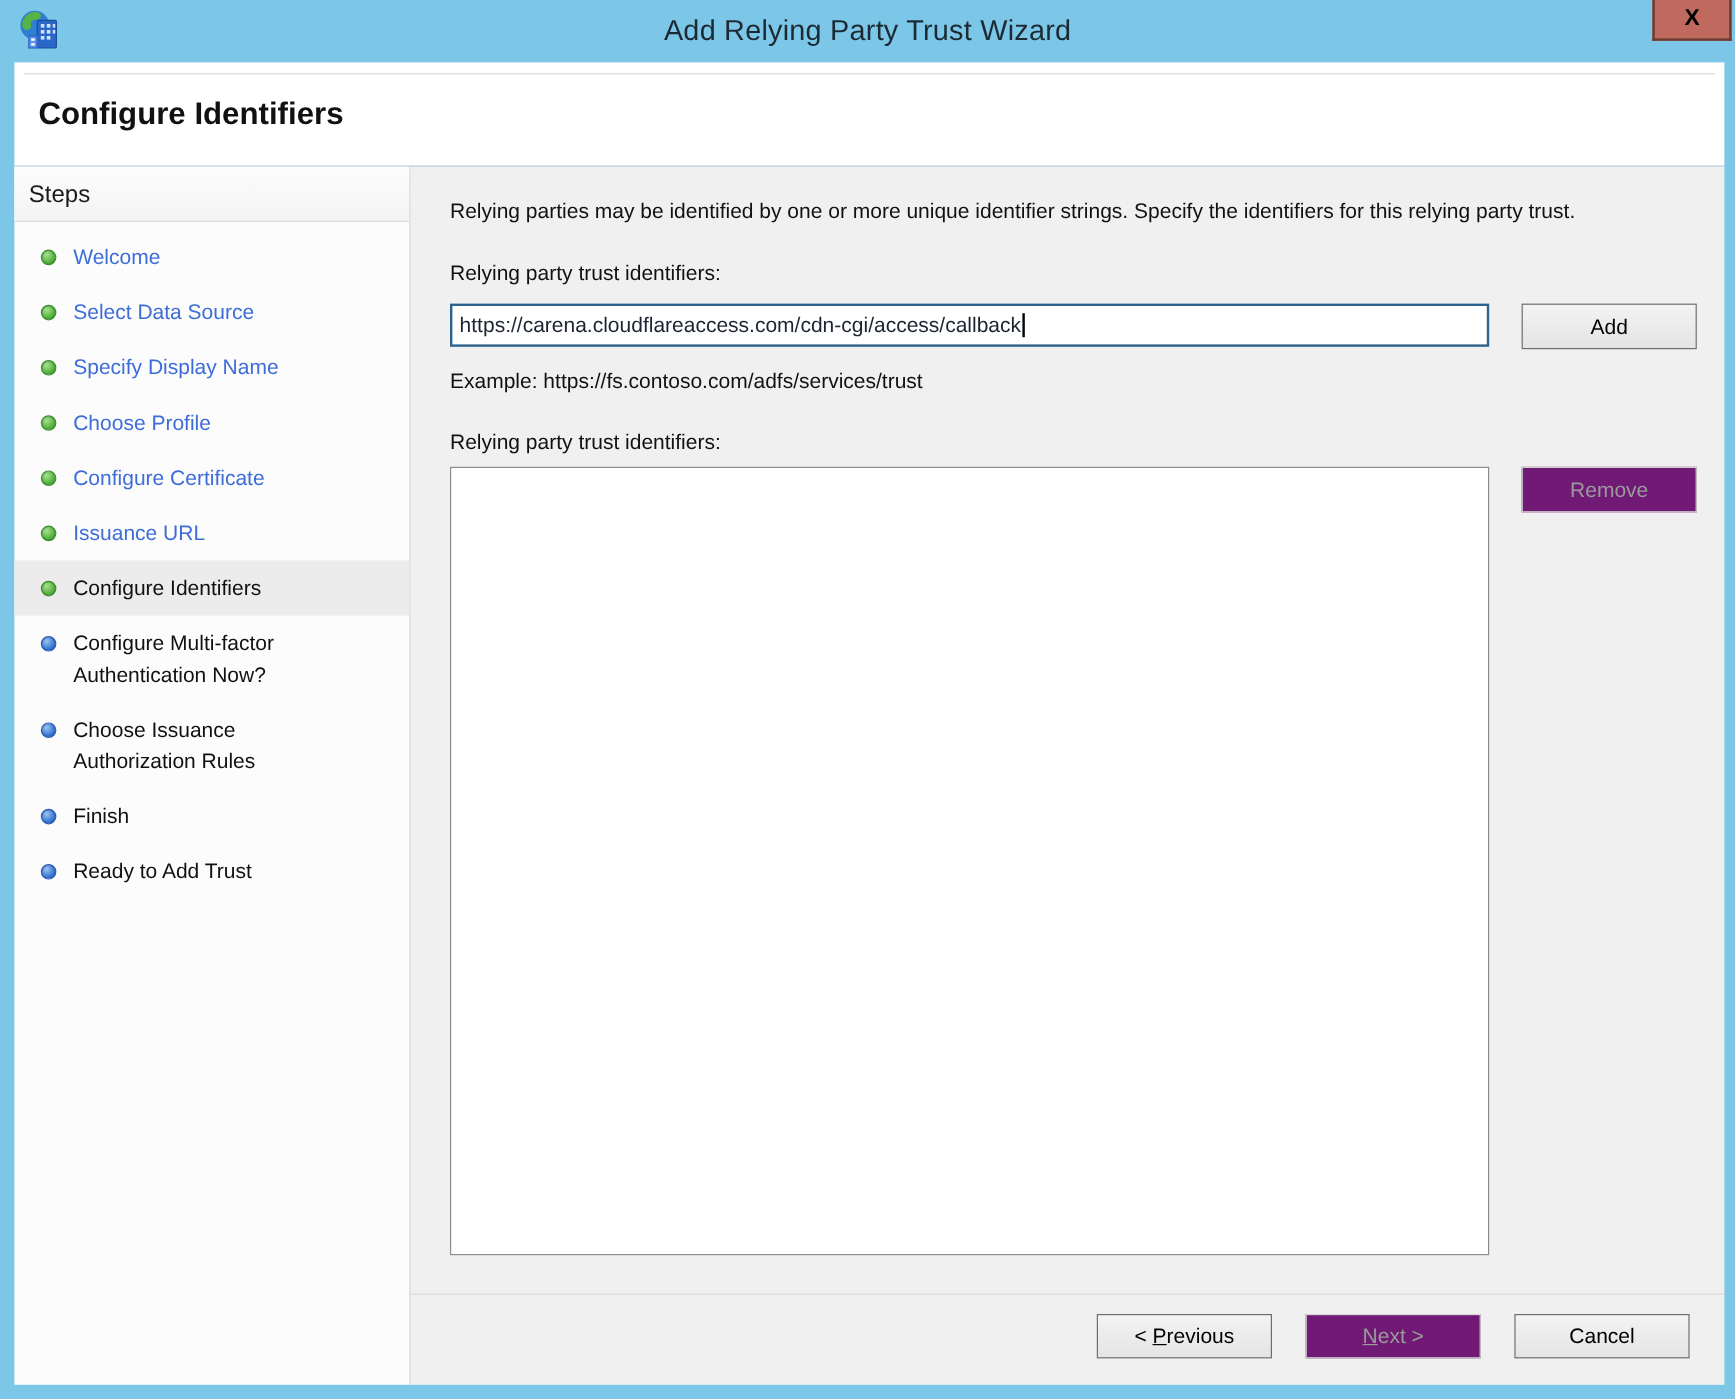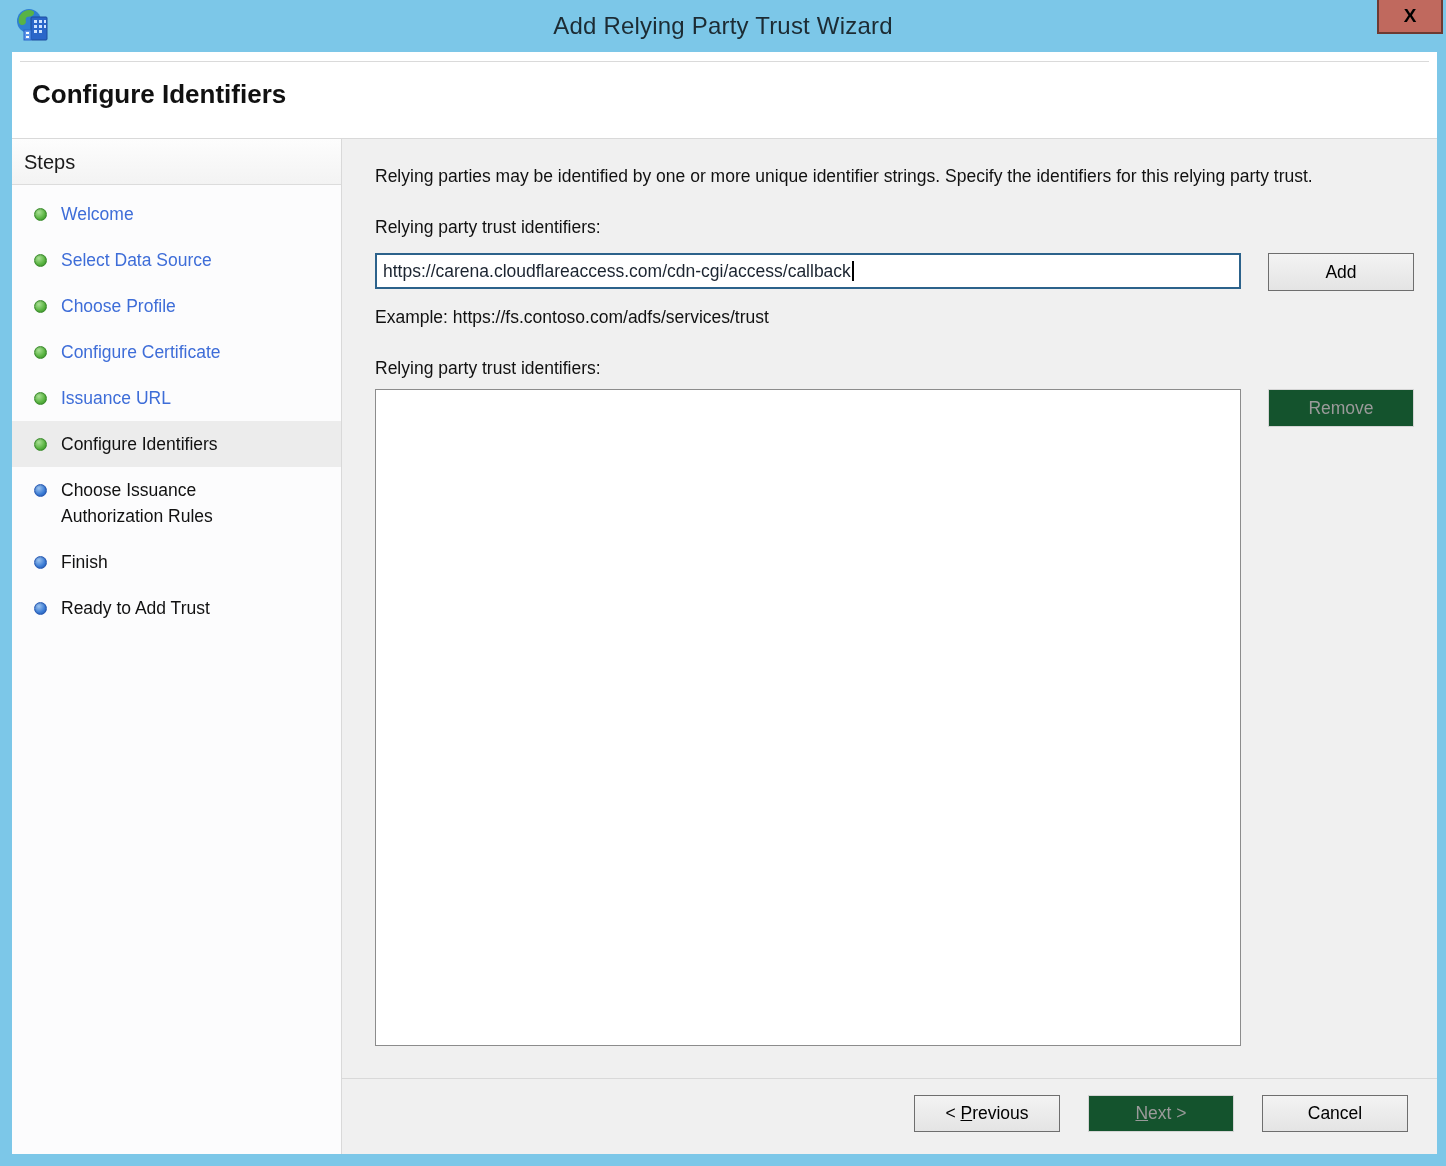--- a/index.html
+++ b/index.html
@@ -122,21 +122,21 @@
     flex:1;height:100%;background:#fff;
     border:1px solid #8c8c8c;
   }
   .btn{
     flex:none;width:146px;height:38px;margin-left:27px;
     background:linear-gradient(#f3f3f3,#e4e4e4);
     border:1px solid #6e6e6e;
     font-size:17.5px;color:#000;font-family:inherit;cursor:pointer;
   }
   .btn.disabled{
-    background:#14532d;border:1px solid #d4d4d4;color:#9a9a9a;cursor:default;
+    background:#701a75;border:1px solid #d4d4d4;color:#9a9a9a;cursor:default;
   }
   
   .footer{
     flex:none;height:76px;border-top:1px solid var(--divider);
     display:flex;justify-content:flex-end;align-items:flex-start;
     padding:16px 29px 0 0;gap:28px;
   }
   .footer .btn{margin-left:0;width:146px;height:37px;}
   .footer .btn u{text-decoration:underline;}
 </style>
@@ -184,33 +184,41 @@
           <li class="step done">
             <span class="bullet"></span>
             <span class="step-label">Welcome</span>
           </li>
           <li class="step done">
             <span class="bullet"></span>
             <span class="step-label">Select Data Source</span>
           </li>
           <li class="step done">
             <span class="bullet"></span>
+            <span class="step-label">Specify Display Name</span>
+          </li>
+          <li class="step done">
+            <span class="bullet"></span>
             <span class="step-label">Choose Profile</span>
           </li>
           <li class="step done">
             <span class="bullet"></span>
             <span class="step-label">Configure Certificate</span>
           </li>
           <li class="step done">
             <span class="bullet"></span>
             <span class="step-label">Issuance URL</span>
           </li>
           <li class="step current">
             <span class="bullet"></span>
             <span class="step-label">Configure Identifiers</span>
+          </li>
+          <li class="step todo">
+            <span class="bullet"></span>
+            <span class="step-label">Configure Multi-factor Authentication Now?</span>
           </li>
           <li class="step todo">
             <span class="bullet"></span>
             <span class="step-label">Choose Issuance Authorization Rules</span>
           </li>
           <li class="step todo">
             <span class="bullet"></span>
             <span class="step-label">Finish</span>
           </li>
           <li class="step todo">

